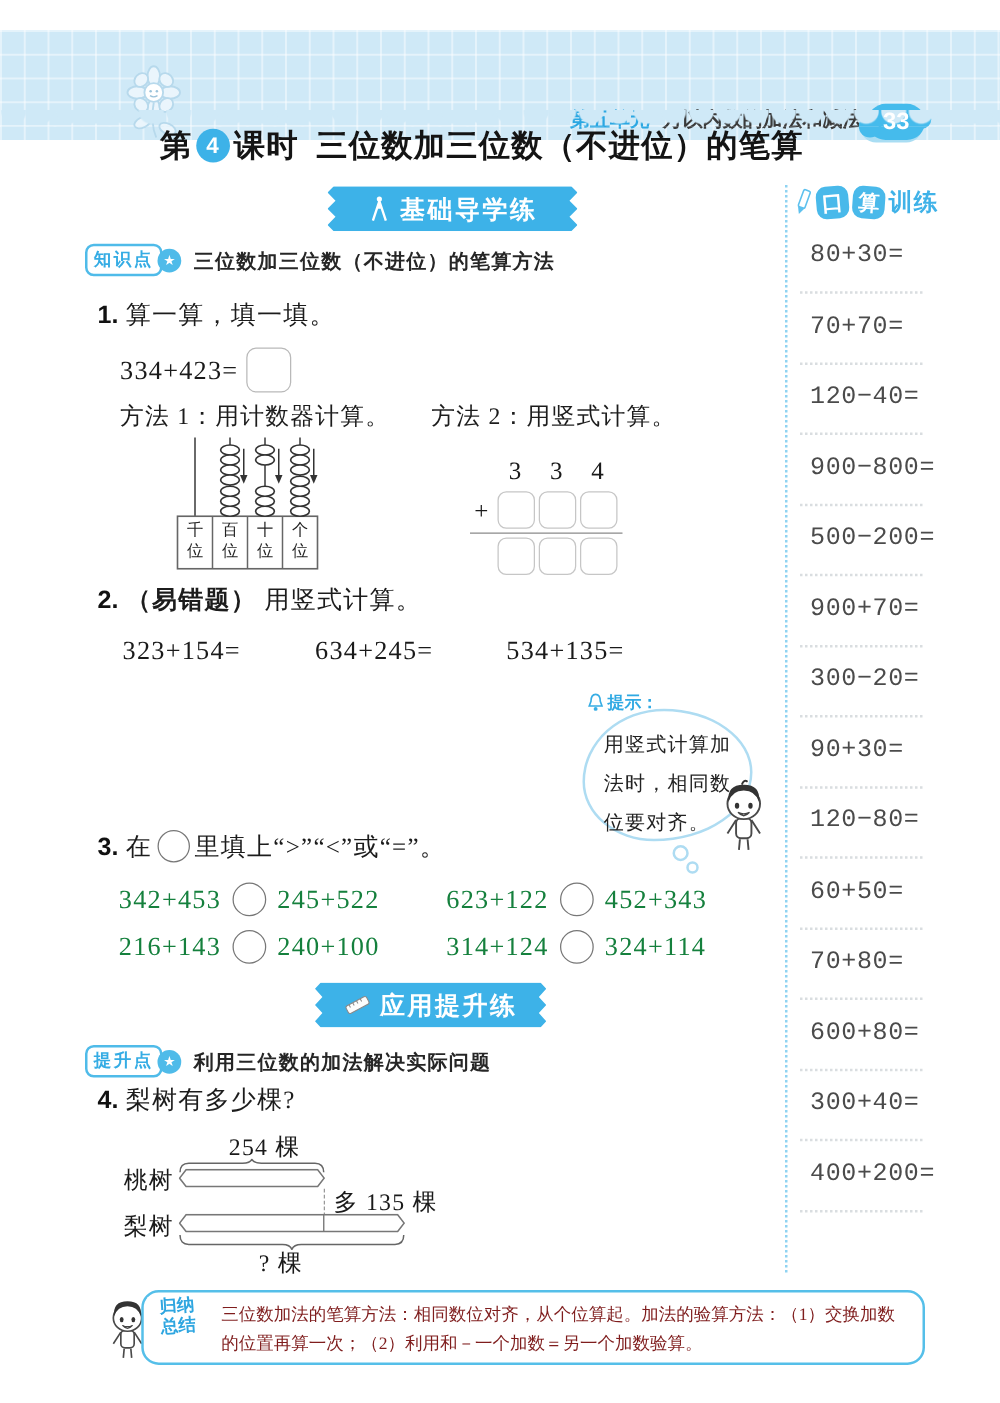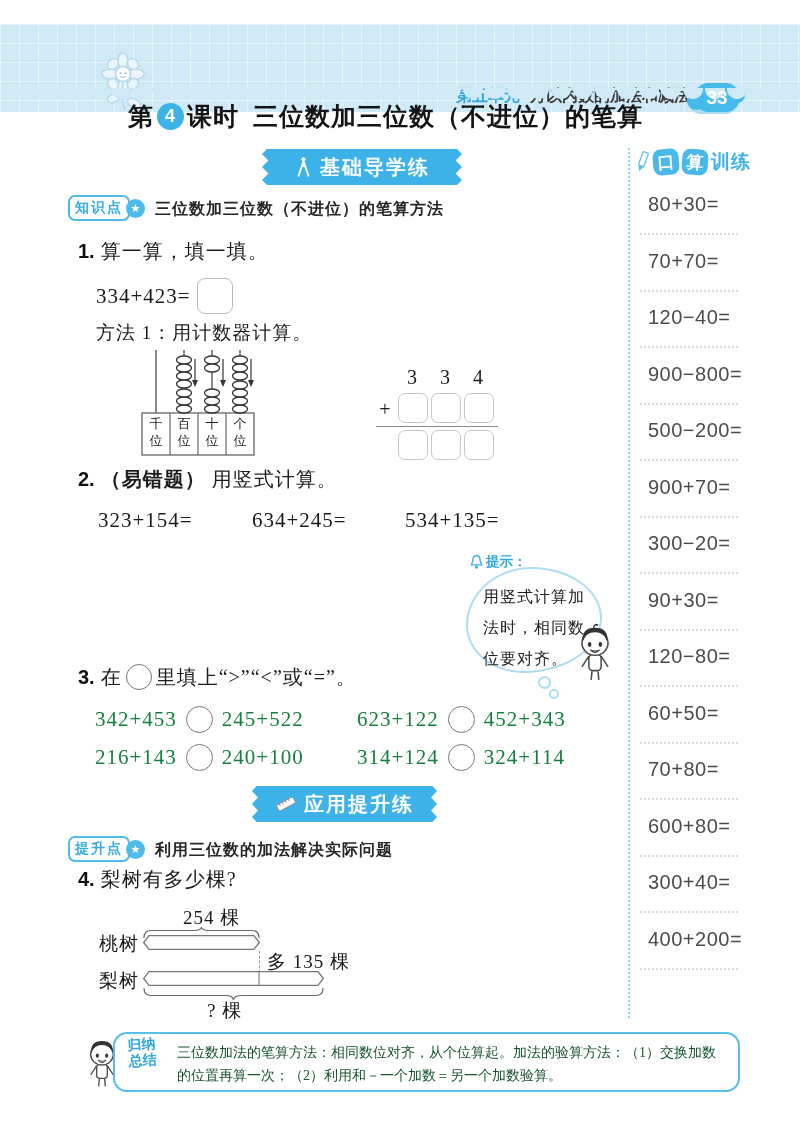--- a/index.html
+++ b/index.html
@@ -74,33 +74,33 @@
   .cmp-circle{width:25px;height:25px;border:1.3px solid #777;border-radius:50%;background:#fff;margin:0 9px;}
 
   
   .diag-label{position:absolute;font-family:"Liberation Serif",serif;font-size:19px;color:#1a1a1a;letter-spacing:1px;}
   .dash-v{position:absolute;border-left:1.6px dashed #999;}
 
   
   .summary-box{position:absolute;left:113px;top:1032px;width:627px;height:60px;border:2px solid #55bfe9;
     border-radius:14px;background:#fff;box-sizing:border-box;}
   .summary-text{position:absolute;left:62px;top:7px;width:552px;
-    font-family:"Liberation Serif",serif;font-size:14px;line-height:23px;color:#14532d;}
+    font-family:"Liberation Serif",serif;font-size:14px;line-height:23px;color:#7f1d1d;}
   .sum-badge{position:absolute;left:119px;top:1036px;width:46px;background:#fff;color:#2fa6e0;
     font-weight:700;font-size:14px;line-height:16px;text-align:center;transform:rotate(-4deg);z-index:2;}
 
   
   .oral-divider{position:absolute;left:628px;top:148px;height:870px;border-left:2px dotted #8fd3f2;}
   .oral-logo{position:absolute;left:634px;top:148px;display:flex;align-items:center;gap:3px;}
   .sticker{width:26px;height:26px;background:#49b9ea;border-radius:8px;color:#fff;font-weight:700;font-size:17px;
     display:flex;align-items:center;justify-content:center;}
   .oral-rest{color:#3fb2e8;font-weight:700;font-size:19px;letter-spacing:1px;
     text-shadow:1px 1px 0 #fff,-1px 1px 0 #fff;}
   .oral-list{position:absolute;left:648px;top:193px;width:92px;}
-  .oral-item{position:relative;height:56.5px;}
+  .oral-item{position:relative;height:56.5px;font-family:Liberation Mono, monospace;}
   .oral-item span{font-size:20px;color:#4b4b4b;letter-spacing:0.5px;}
   .oral-item .ans-line{position:absolute;top:40px;left:-8px;width:98px;border-top:2px dotted #d9dde0;}
 </style>
 </head>
 <body>
 
 <div class="page">
 
   <div class="header-band">
     <svg class="abs" style="left:95px;top:28px;" width="80" height="62" viewBox="0 0 80 62">
@@ -154,20 +154,21 @@
   </div>
   <div class="point-text" style="left:155px;top:199px;">三位数加三位数（不进位）的笔算方法</div>
 
   <div class="q-line" style="left:78px;top:238px;">
     <span class="qnum">1.</span>
     <span class="prompt">算一算，填一填。</span>
   </div>
   <div class="abs eq" style="left:96px;top:284px;">334+423=</div>
   <div class="ans-box" style="left:197px;top:278px;"></div>
   <div class="abs prompt" style="left:96px;top:320px;font-size:19px;">方法 1：用计数器计算。</div>
+  <div class="abs prompt" style="left:345px;top:320px;font-size:19px;">方法 2：用竖式计算。</div>
 
   <svg id="abacus-svg" class="abs" style="left:140px;top:344px;" width="116" height="112" viewBox="0 0 116 112">
       <line x1="16" y1="6" x2="16" y2="69" stroke="#555" stroke-width="1.4"></line>
       <line x1="44" y1="6" x2="44" y2="69" stroke="#555" stroke-width="1.4"></line>
       <line x1="72" y1="6" x2="72" y2="69" stroke="#555" stroke-width="1.4"></line>
       <line x1="100" y1="6" x2="100" y2="69" stroke="#555" stroke-width="1.4"></line>
       <rect x="2" y="69" width="112" height="42" fill="none" stroke="#666" stroke-width="1.3"></rect>
       <line x1="30" y1="69" x2="30" y2="111" stroke="#666" stroke-width="1.2"></line>
       <line x1="58" y1="69" x2="58" y2="111" stroke="#666" stroke-width="1.2"></line>
       <line x1="86" y1="69" x2="86" y2="111" stroke="#666" stroke-width="1.2"></line>

